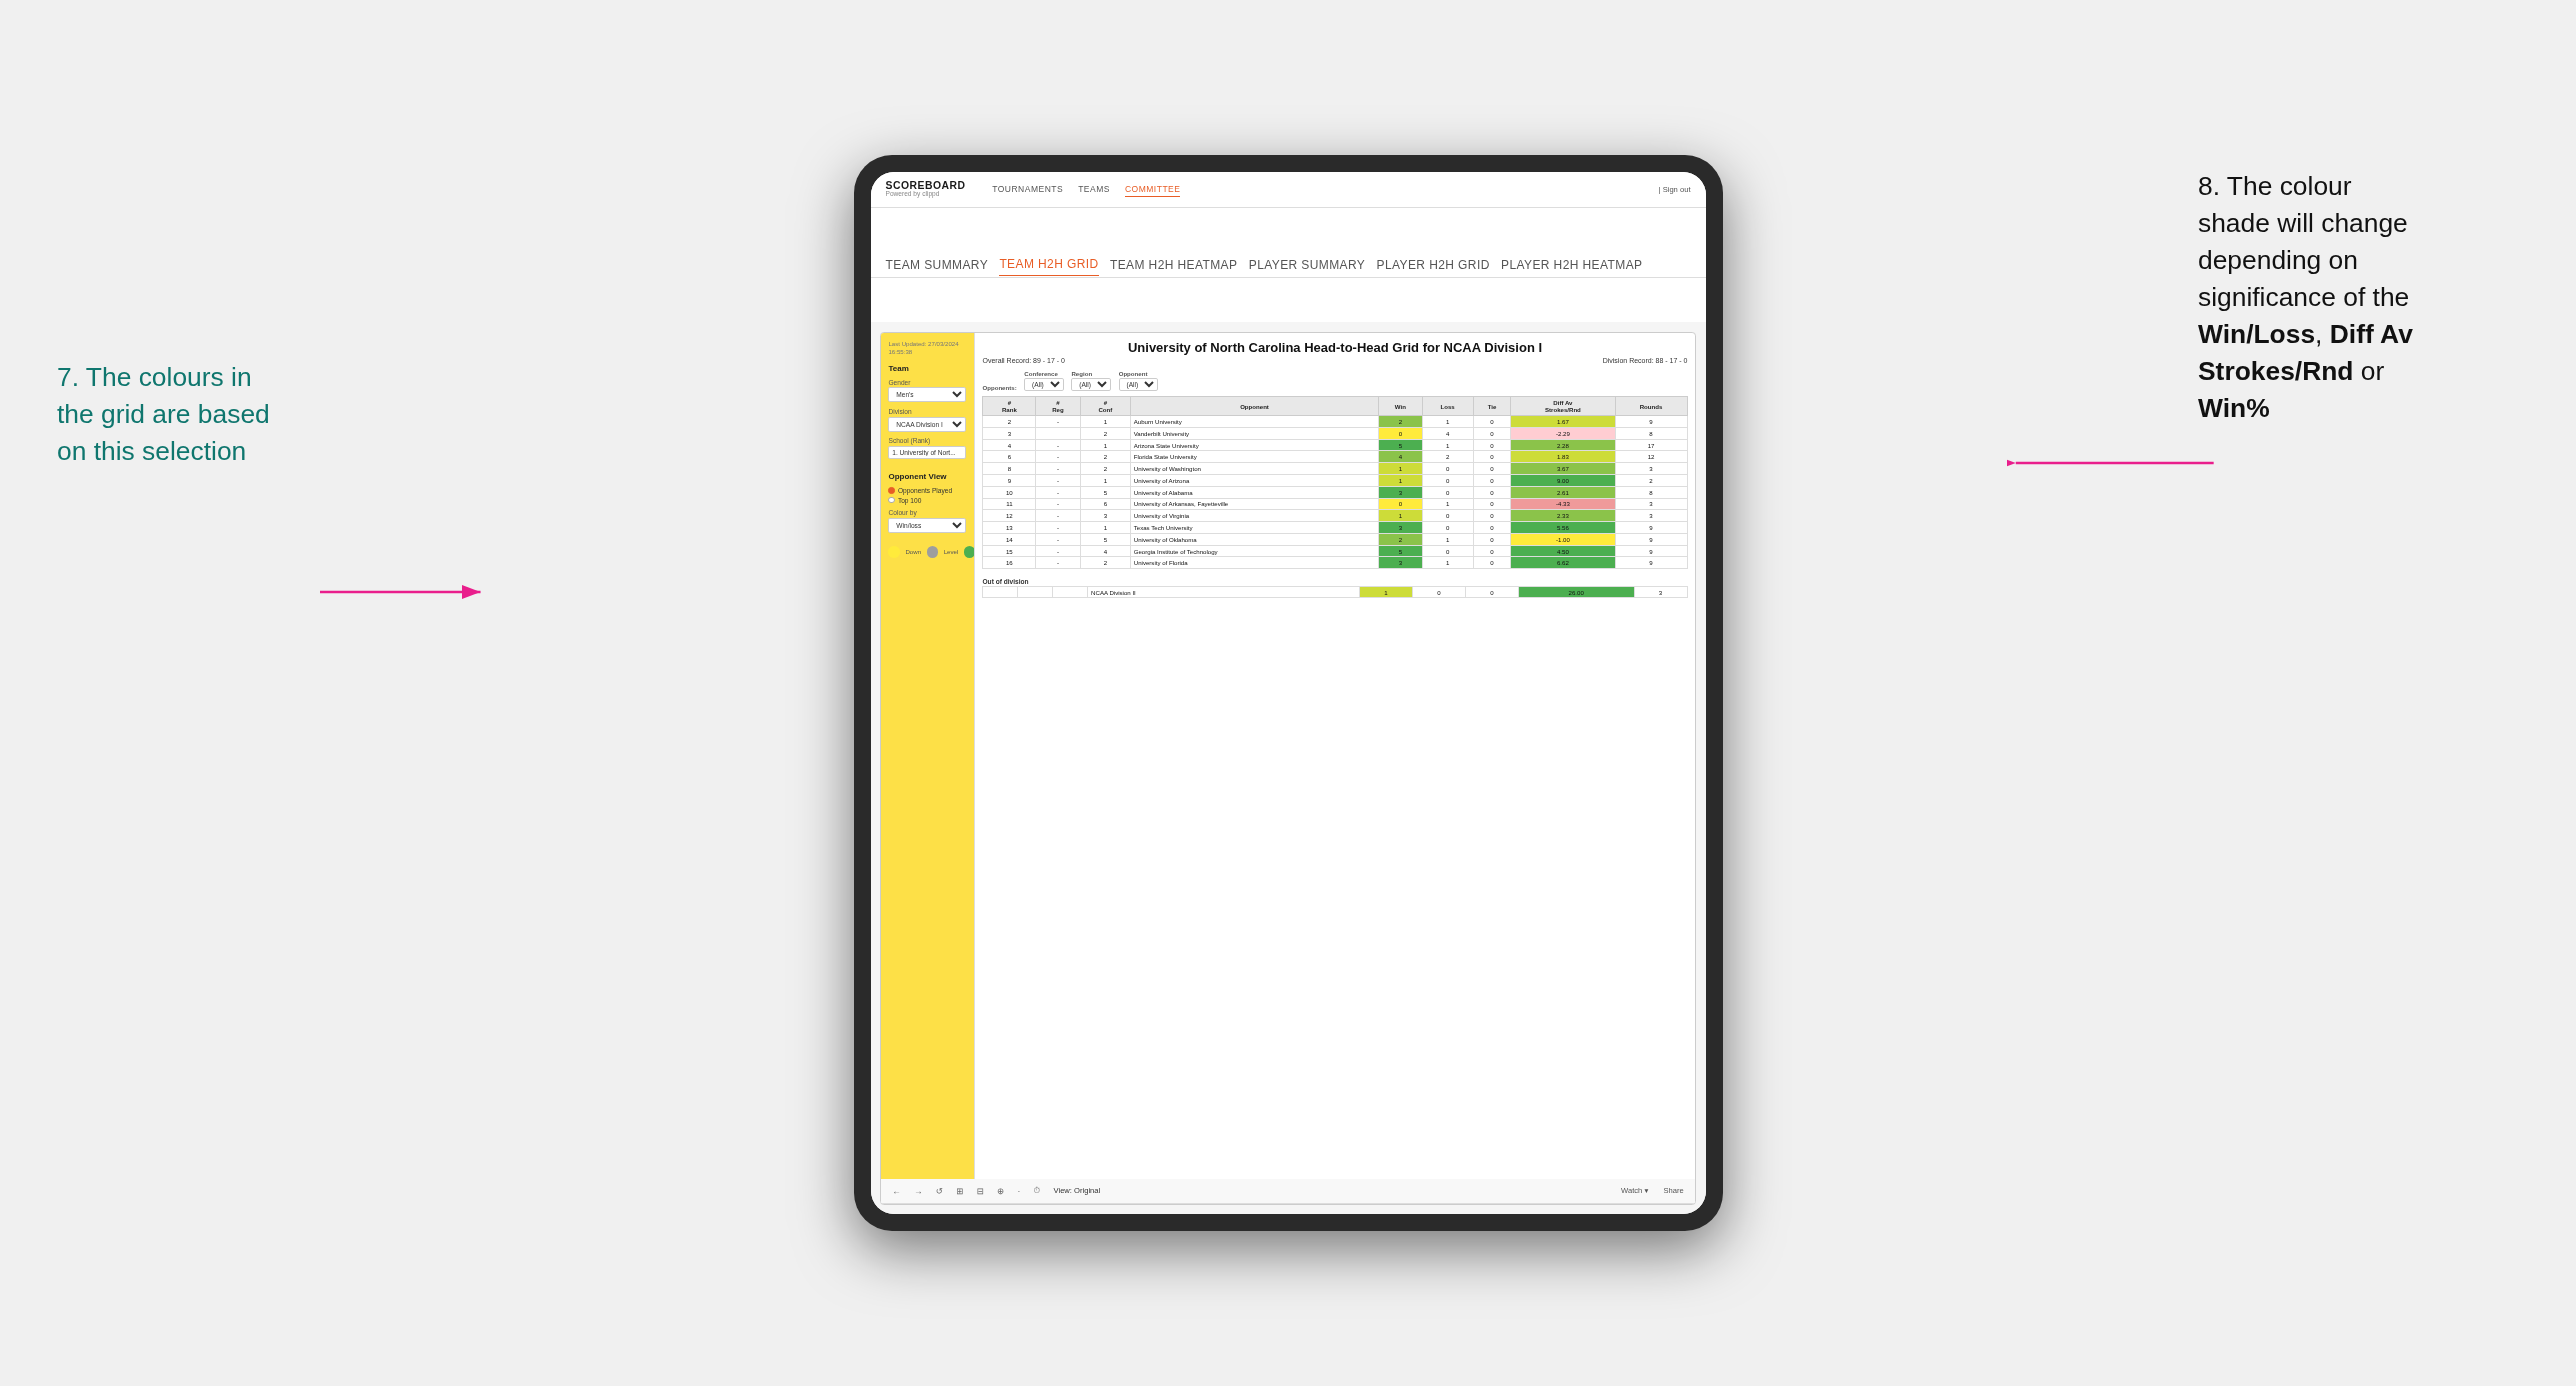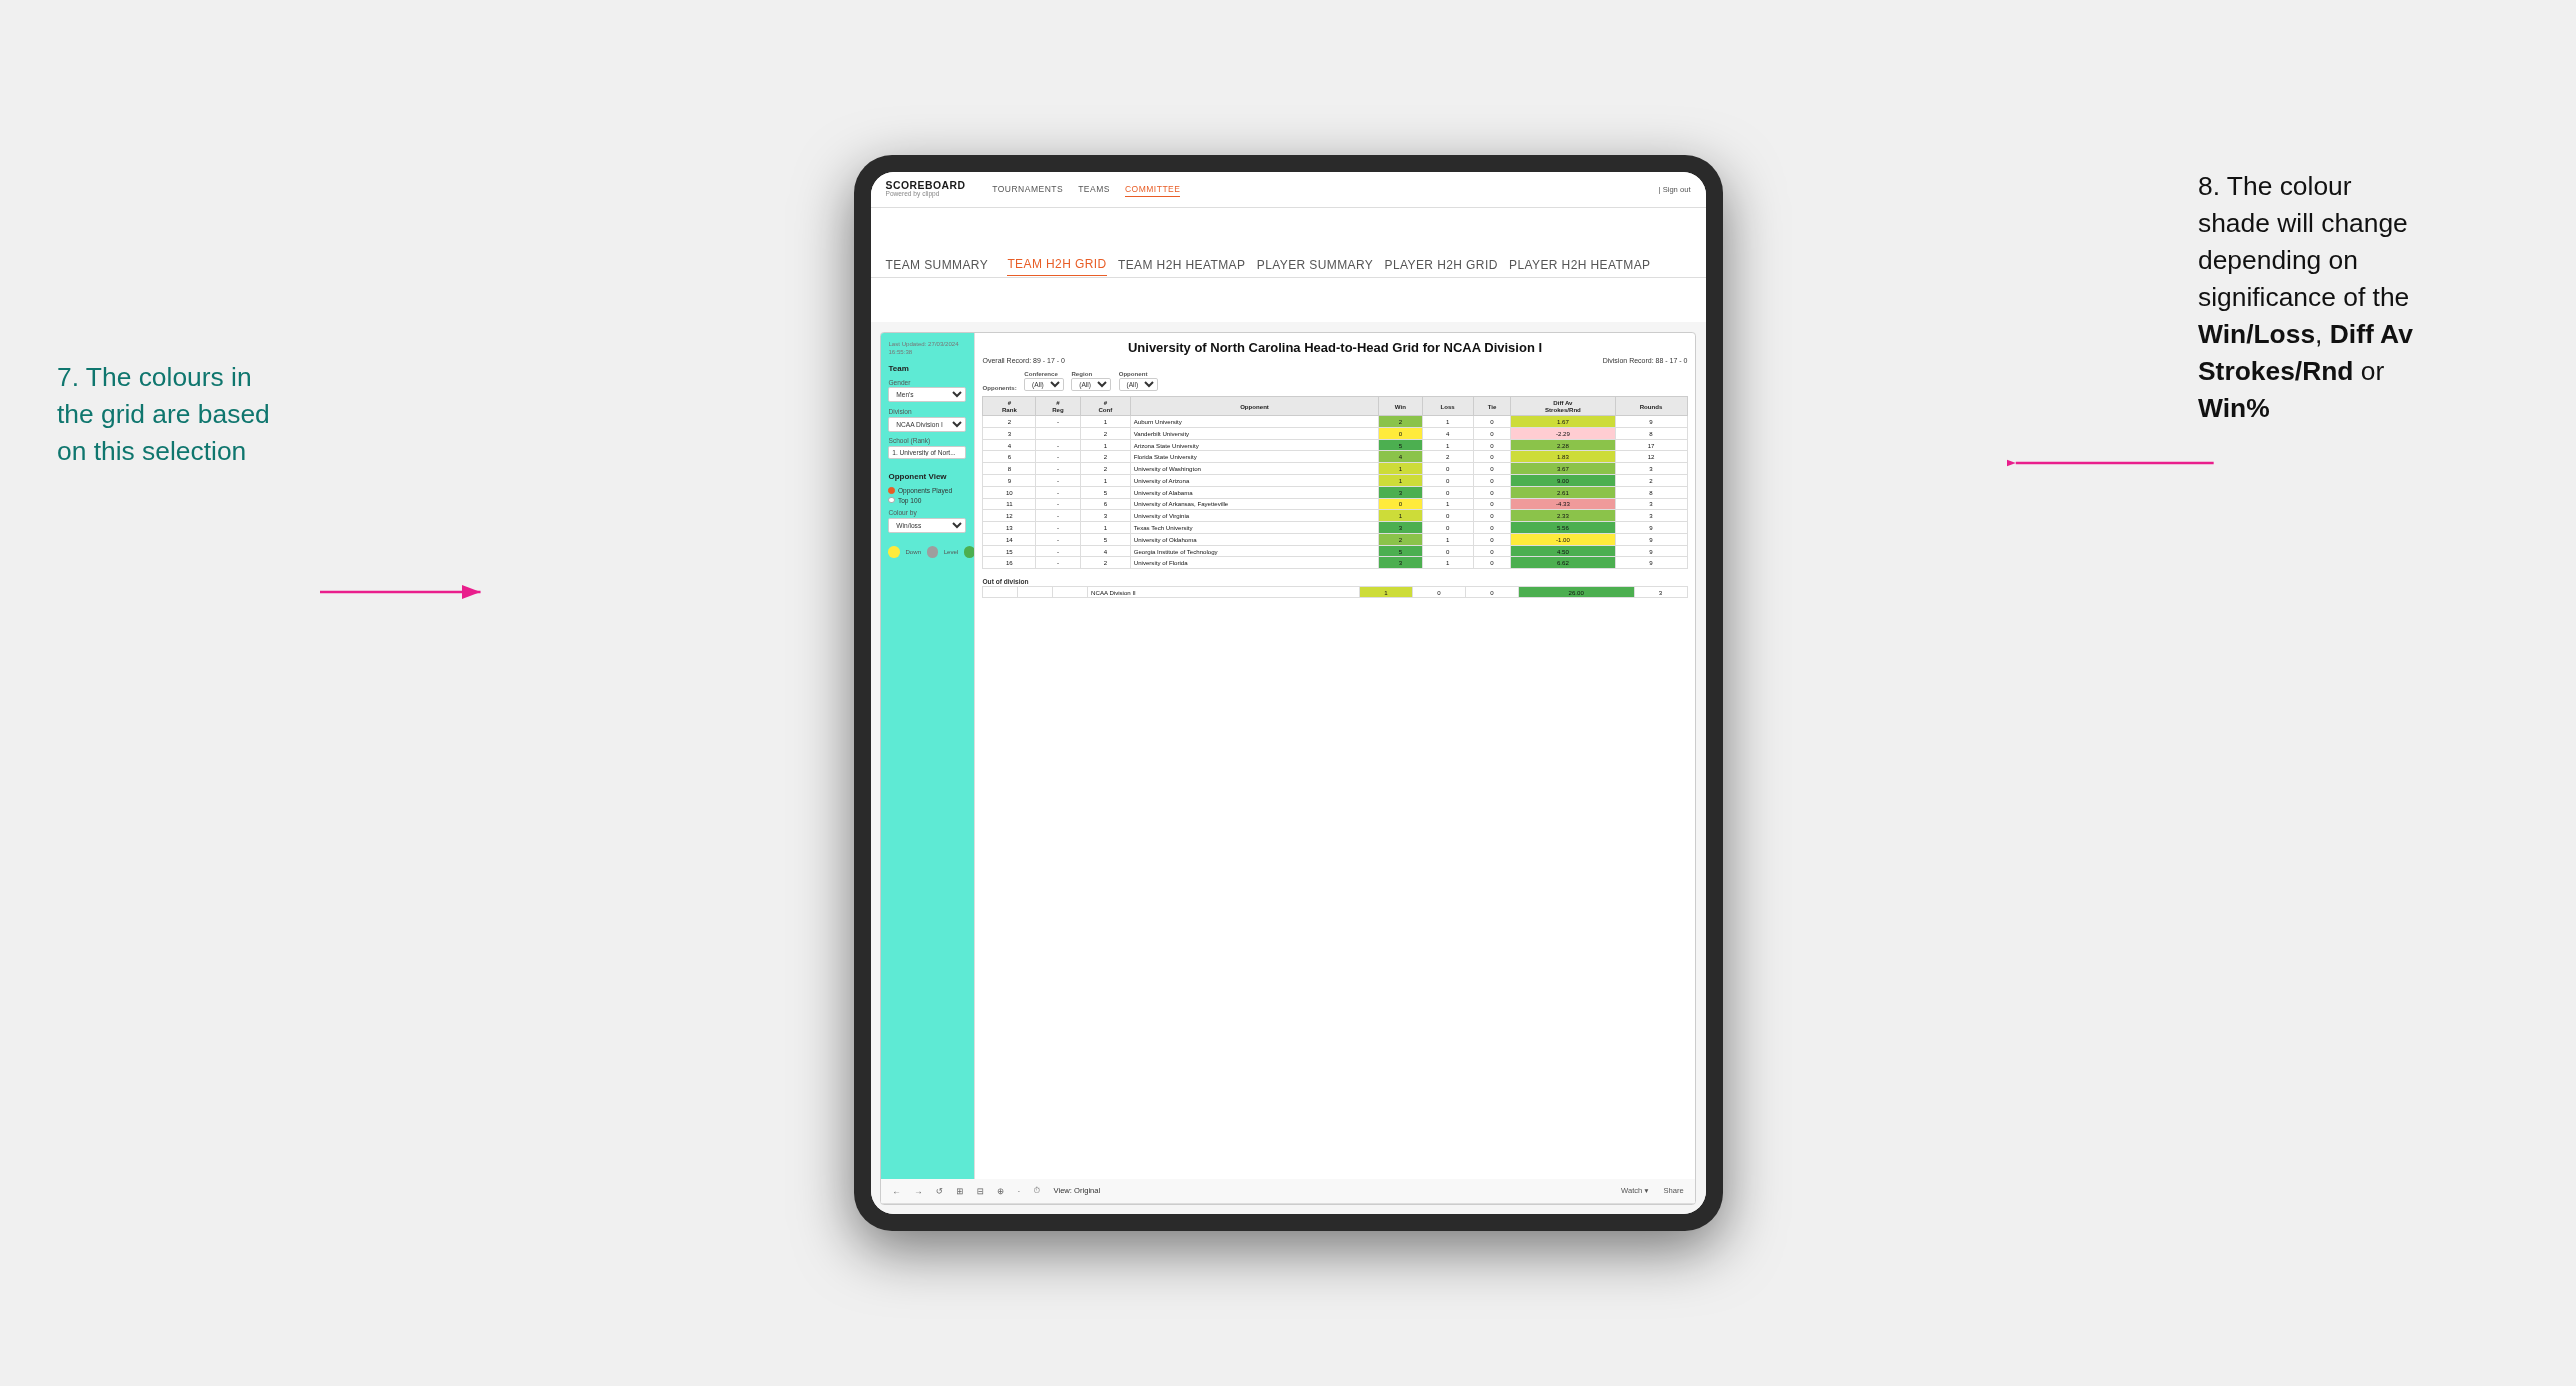--- a/index.html
+++ b/index.html
@@ -124,21 +124,20 @@
       color: #555;
       text-transform: uppercase;
       letter-spacing: 0.4px;
       cursor: pointer;
       padding: 3.8px 0;
       white-space: nowrap;
     }
     .subnav-link.active {
       color: #e85d26;
       border-bottom: 1.9px solid #e85d26;
-      margin-left: 8px;
     }
 
     
     .main-content {
       flex: 1;
       background: #f5f5f5;
       overflow: hidden;
       display: flex;
       align-items: center;
       justify-content: center;
@@ -193,21 +192,21 @@
     
     .tableau-inner {
       flex: 1;
       display: flex;
       overflow: hidden;
     }
 
     
     .left-panel {
       width: 94px;
-      background: #5eead4;
+      background: #fde047;
       border-right: 0.9px solid #ddd;
       padding: 7.6px;
       flex-shrink: 0;
       font-size: 7px;
       overflow-y: auto;
     }
     .panel-timestamp {
       font-size: 6.1px;
       color: #777;
       margin-bottom: 7.6px;

